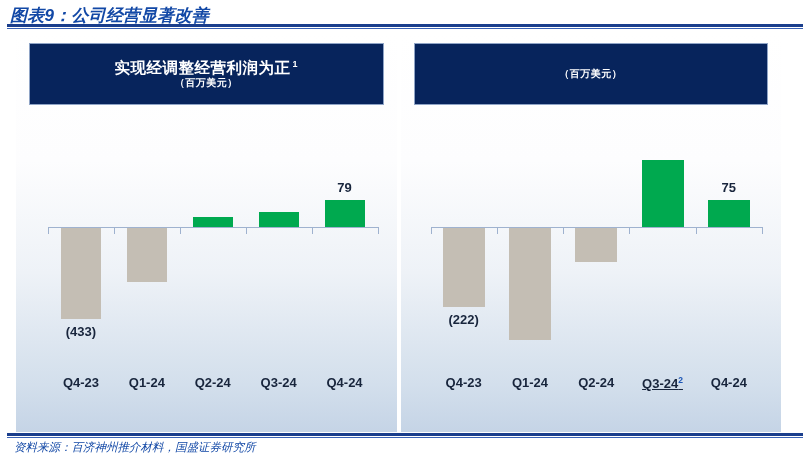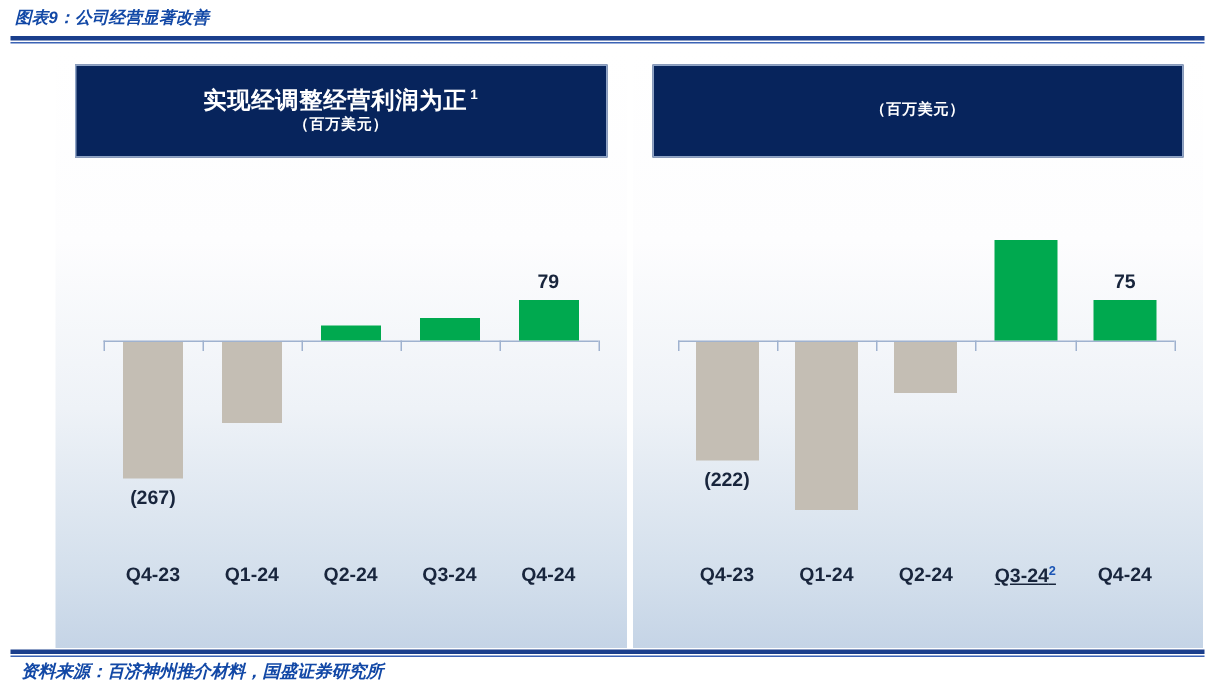--- a/index.html
+++ b/index.html
@@ -7,21 +7,21 @@
     width:810px; height:460px;
     background:#ffffff;
     font-family:"Liberation Sans", sans-serif;
     overflow:hidden;
   }
   .page { position:relative; width:810px; height:460px; background:#fff; }
 
   
   .fig-title {
     position:absolute; left:10px; top:4px;
-    font-size:11px; font-weight:bold; font-style:italic;
+    font-size:17px; font-weight:bold; font-style:italic;
     color:#1248a6; letter-spacing:0.2px; white-space:nowrap;
   }
   .title-rule {
     position:absolute; left:7px; top:24px; width:796px; height:3px;
     background:#1a3e8c;
   }
   .title-rule-thin {
     position:absolute; left:7px; top:28px; width:796px; height:1px;
     background:#3b63b5;
   }
@@ -30,27 +30,27 @@
   .footer-rule {
     position:absolute; left:7px; top:433px; width:796px; height:3px;
     background:#1a3e8c;
   }
   .footer-rule-thin {
     position:absolute; left:7px; top:437px; width:796px; height:1px;
     background:#3b63b5;
   }
   .fig-source {
     position:absolute; left:14px; top:440px;
-    font-size:11.5px; font-weight:bold; font-style:italic;
+    font-size:11.5px; font-weight:normal; font-style:italic;
     color:#1248a6; white-space:nowrap;
   }
 
   
   .panels {
-    position:absolute; left:37px; top:33px; width:765px; height:399px;
+    position:absolute; left:16px; top:33px; width:765px; height:399px;
     display:flex; gap:4px;
   }
   .panel {
     position:relative; flex:1 1 0;
     background:linear-gradient(to bottom,#ffffff 0%, #fdfdfe 32%, #eef2f7 60%, #d3dfec 88%, #c5d4e6 100%);
   }
   .panel-head {
     position:absolute; left:13px; top:10px; right:13px; height:62px;
     background:#07245c; border:1px solid #8fa4c6;
     display:flex; flex-direction:column;
@@ -110,21 +110,21 @@
       </div>
       <div class="plot" id="plot0">
           <div class="axis-line" style="left: 32px; top: 194px; width: 329.5px;"></div>
           <div class="tick" style="left: 32px; top: 194px; height: 7px;"></div>
           <div class="tick" style="left: 97.9px; top: 194px; height: 7px;"></div>
           <div class="tick" style="left: 163.8px; top: 194px; height: 7px;"></div>
           <div class="tick" style="left: 229.7px; top: 194px; height: 7px;"></div>
           <div class="tick" style="left: 295.6px; top: 194px; height: 7px;"></div>
           <div class="tick" style="left: 361.5px; top: 194px; height: 7px;"></div>
           <div class="bar neg" style="width: 40px; left: 44.95px; height: 90.78px; top: 195px; background: rgb(196, 190, 180);"></div>
-          <div class="val-label" style="width: 70px; left: 29.95px; top: 290.78px;">(267)</div>
+          <div class="val-label" style="width: 70px; left: 29.95px; top: 290.78px;">(433)</div>
           <div class="cat-label" style="width: 65.9px; left: 32px; top: 342px;"><span>Q4-23</span></div>
           <div class="bar neg" style="width: 40px; left: 110.85px; height: 54.4px; top: 195px; background: rgb(196, 190, 180);"></div>
           <div class="cat-label" style="width: 65.9px; left: 97.9px; top: 342px;"><span>Q1-24</span></div>
           <div class="bar pos" style="width: 40px; left: 176.75px; height: 10.2px; top: 183.8px; background: rgb(0, 169, 79);"></div>
           <div class="cat-label" style="width: 65.9px; left: 163.8px; top: 342px;"><span>Q2-24</span></div>
           <div class="bar pos" style="width: 40px; left: 242.65px; height: 15.3px; top: 178.7px; background: rgb(0, 169, 79);"></div>
           <div class="cat-label" style="width: 65.9px; left: 229.7px; top: 342px;"><span>Q3-24</span></div>
           <div class="bar pos" style="width: 40px; left: 308.55px; height: 26.86px; top: 167.14px; background: rgb(0, 169, 79);"></div>
           <div class="val-label" style="width: 70px; left: 293.55px; top: 147.14px;">79</div>
           <div class="cat-label" style="width: 65.9px; left: 295.6px; top: 342px;"><span>Q4-24</span></div>

